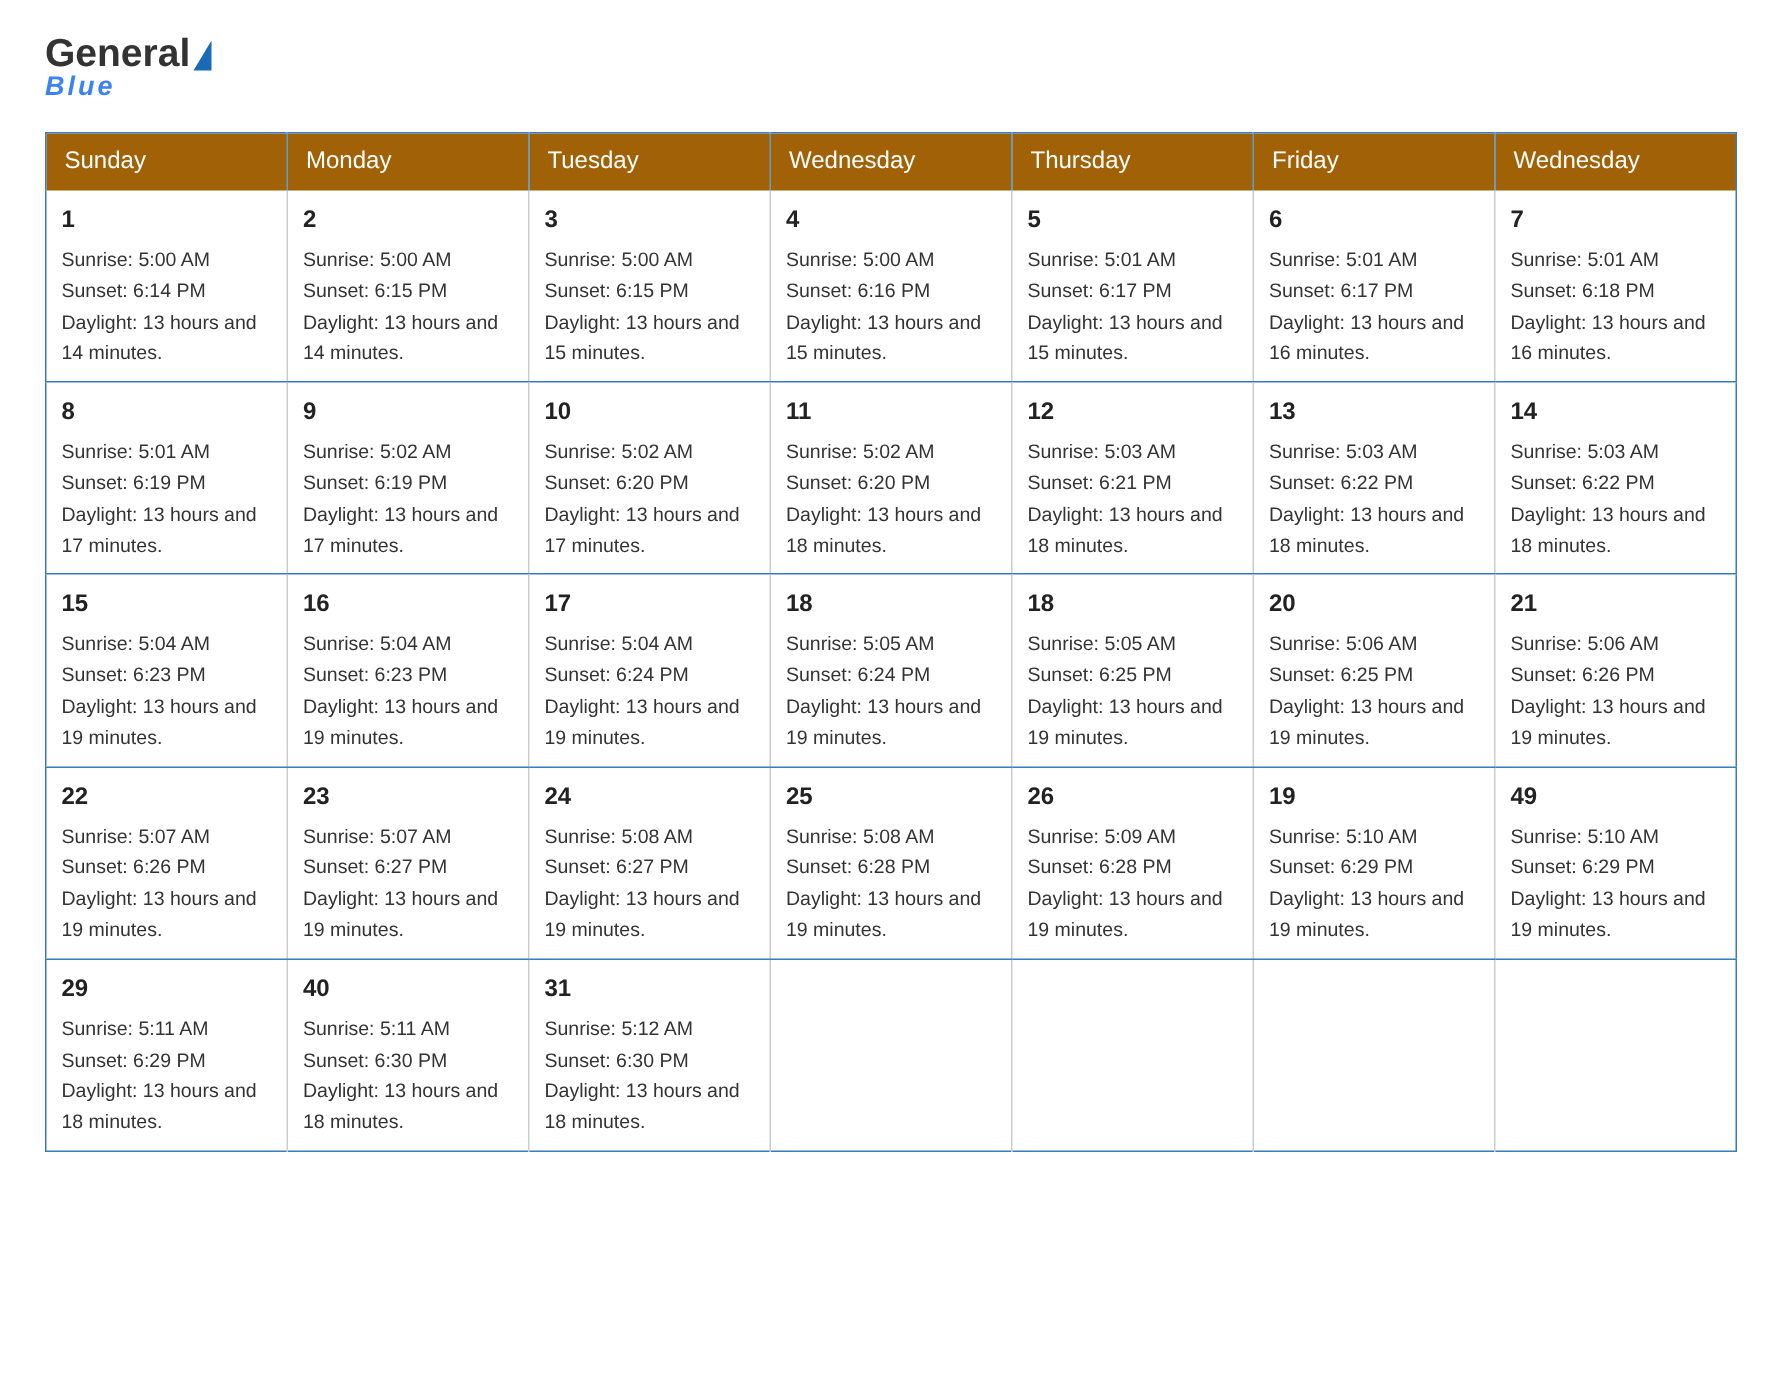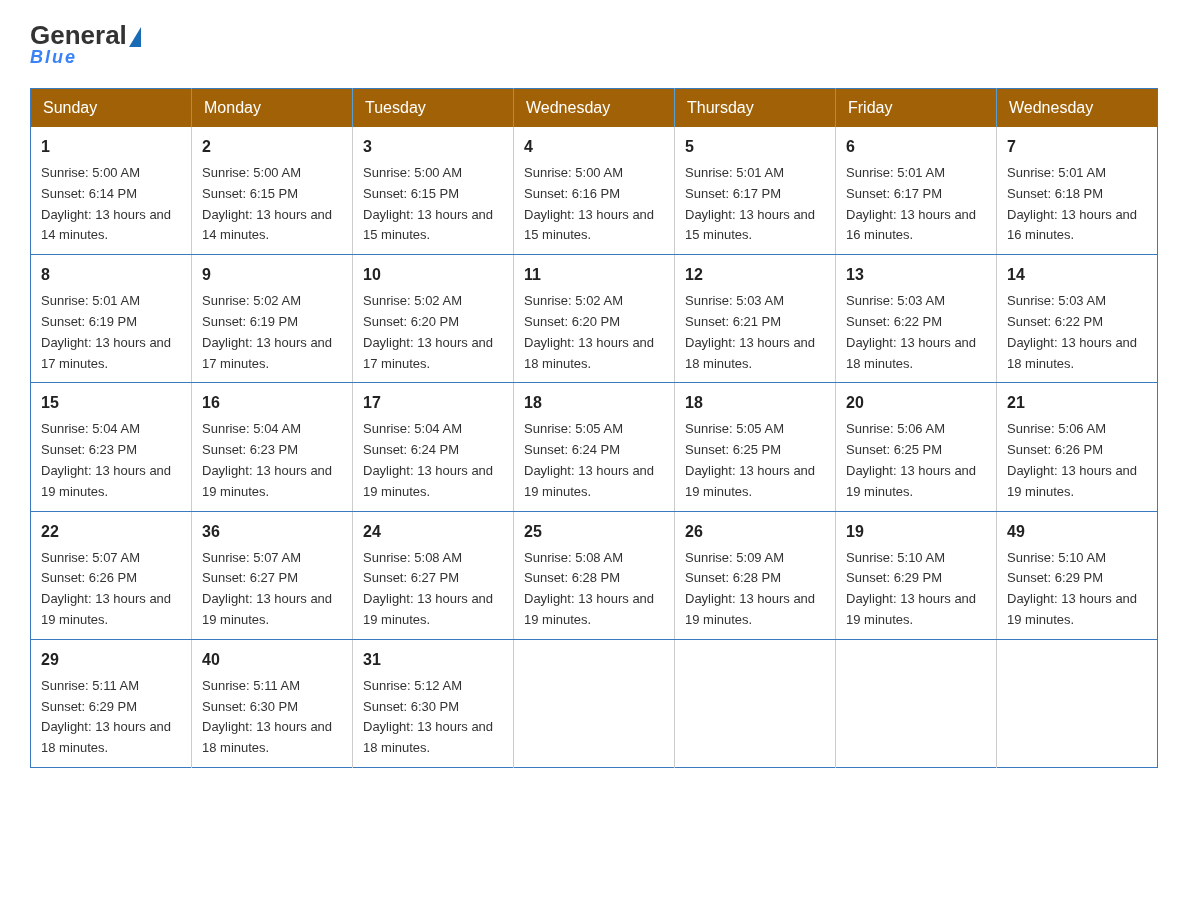--- a/index.html
+++ b/index.html
@@ -224,21 +224,21 @@
         <span class="day-num">21</span>
         <span class="day-info">Sunrise: 5:06 AM<br>Sunset: 6:26 PM<br>Daylight: 13 hours and 19 minutes.</span>
       </td>
       </tr>
       <tr>
         <td>
         <span class="day-num">22</span>
         <span class="day-info">Sunrise: 5:07 AM<br>Sunset: 6:26 PM<br>Daylight: 13 hours and 19 minutes.</span>
       </td>
         <td>
-        <span class="day-num">36</span>
+        <span class="day-num">23</span>
         <span class="day-info">Sunrise: 5:07 AM<br>Sunset: 6:27 PM<br>Daylight: 13 hours and 19 minutes.</span>
       </td>
         <td>
         <span class="day-num">24</span>
         <span class="day-info">Sunrise: 5:08 AM<br>Sunset: 6:27 PM<br>Daylight: 13 hours and 19 minutes.</span>
       </td>
         <td>
         <span class="day-num">25</span>
         <span class="day-info">Sunrise: 5:08 AM<br>Sunset: 6:28 PM<br>Daylight: 13 hours and 19 minutes.</span>
       </td>

